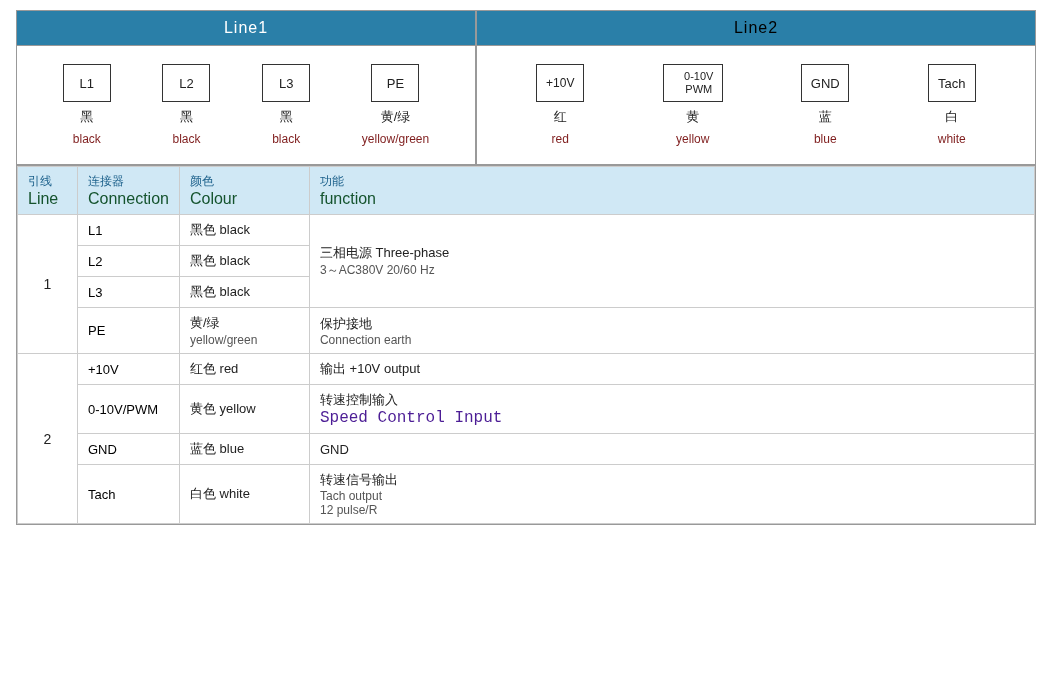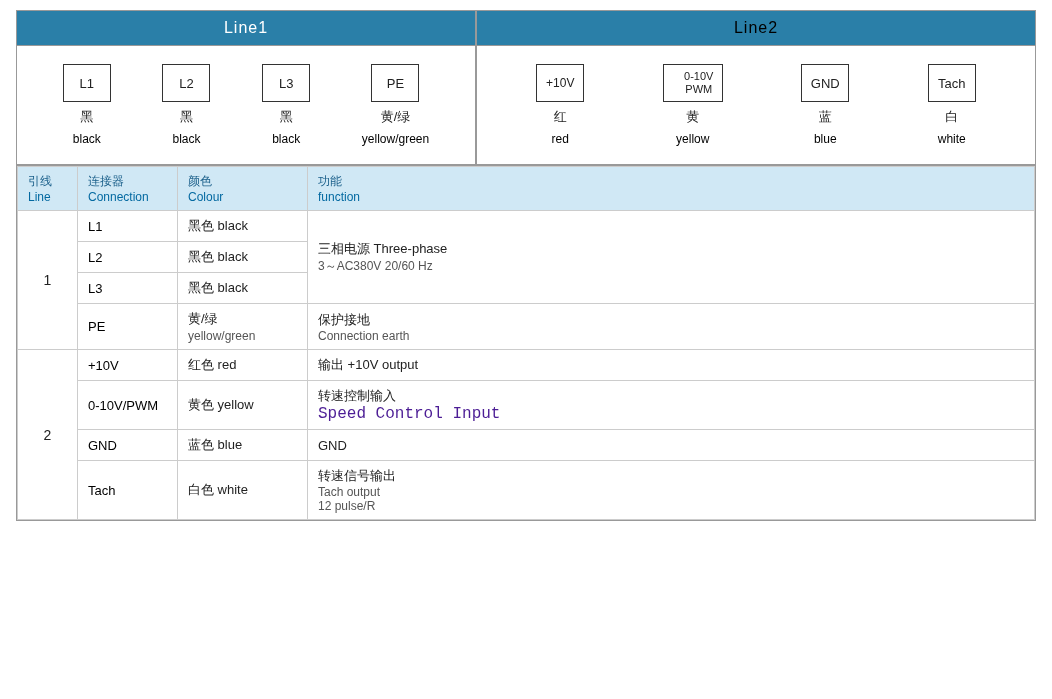--- a/index.html
+++ b/index.html
@@ -83,21 +83,21 @@
       background: #fff;
       color: #222;
     }
     .connector-label-cn {
       font-size: 13px;
       color: #222;
       text-align: center;
     }
     .connector-label-en {
       font-size: 12px;
-      color: #000000;
+      color: #7f1d1d;
       text-align: center;
     }
     .connector-box-wide {
       width: 60px;
       height: 38px;
       border: 1.5px solid #333;
       display: flex;
       flex-direction: column;
       align-items: center;
       justify-content: center;
@@ -127,22 +127,22 @@
       font-weight: normal;
       text-align: left;
     }
     .th-cn {
       display: block;
       font-size: 12px;
       color: #1a5f8a;
     }
     .th-en {
       display: block;
-      font-size: 12px;
-      color: #0369a1;
+      font-size: 16px;
+      color: #14532d;
     }
     .line-number {
       text-align: center;
       font-size: 14px;
       color: #222;
       font-weight: normal;
     }
     .func-cn {
       display: block;
       font-size: 13px;

